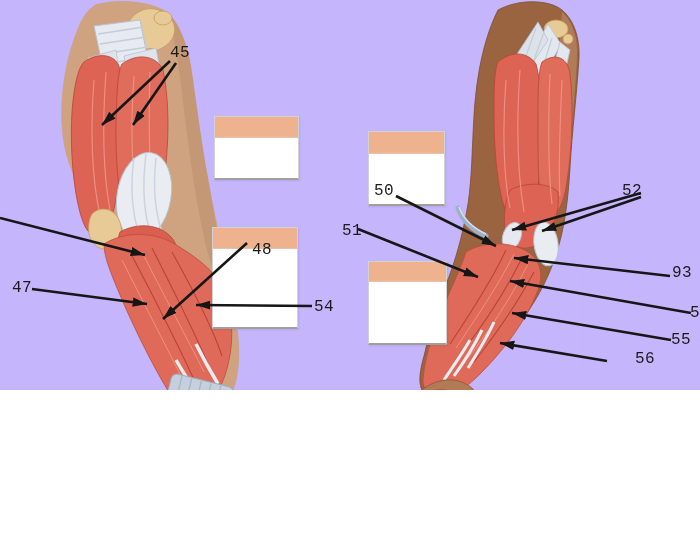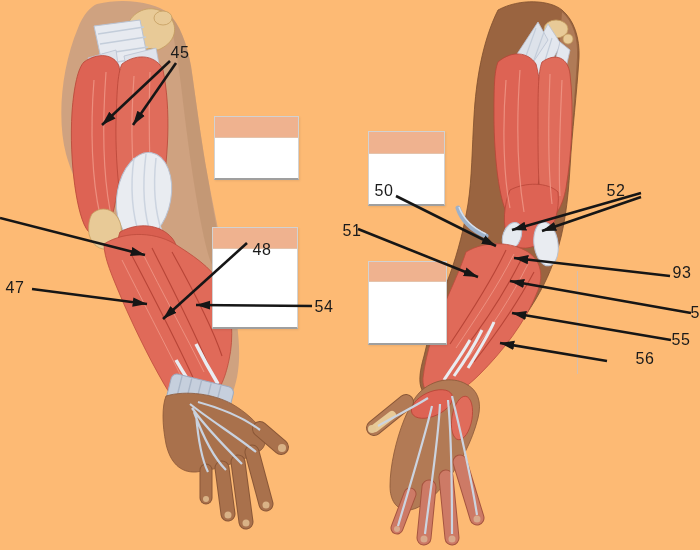--- a/index.html
+++ b/index.html
@@ -1,18 +1,18 @@
 <!DOCTYPE html>
 <html><head>
 <meta charset="utf-8">
 <style>
   html,body{margin:0;padding:0;background:#fff;}
   #screen{
-    position:relative;width:700px;height:550px;background:#fdba74;
-    overflow:hidden;font-family:Liberation Sans, sans-serif;
+    position:relative;width:700px;height:390px;background:#c4b5fd;
+    overflow:hidden;font-family:Liberation Mono, monospace;
   }
   #figures,#annotations{position:absolute;left:0;top:0;}
   #figures{z-index:1;}
   #boxes-layer{position:absolute;left:0;top:0;width:700px;height:550px;z-index:2;pointer-events:none;}
   #annotations{z-index:3;pointer-events:none;}
   #labels-layer{position:absolute;left:0;top:0;width:700px;height:550px;z-index:4;pointer-events:none;}
   .abox{
     position:absolute;box-sizing:border-box;background:#ffffff;
     border:1px solid #d2d2d2;border-bottom:2px solid #9f9f9f;
     box-shadow:1px 1px 2px rgba(0,0,0,0.08);pointer-events:auto;
@@ -218,25 +218,25 @@
         <line x1="641" y1="197" x2="542" y2="231" stroke="#161616" stroke-width="2.6" marker-end="url(#ah)"></line>
         <line x1="670" y1="276" x2="514" y2="258" stroke="#161616" stroke-width="2.6" marker-end="url(#ah)"></line>
         <line x1="691" y1="313" x2="510" y2="281" stroke="#161616" stroke-width="2.6" marker-end="url(#ah)"></line>
         <line x1="671" y1="340" x2="512" y2="313" stroke="#161616" stroke-width="2.6" marker-end="url(#ah)"></line>
         <line x1="607" y1="361" x2="500" y2="343" stroke="#161616" stroke-width="2.6" marker-end="url(#ah)"></line>
       </g>
   </svg>
 
   <div id="labels-layer">
       <div class="callout" style="left: 180px; top: 53px;">45</div>
-      <div class="callout" style="left: 15px; top: 288px; text-align: center;">47</div>
+      <div class="callout" style="left: 22px; top: 288px; text-align: center;">47</div>
       <div class="callout" style="left: 262px; top: 238px; margin-top: 12px;">48</div>
       <div class="callout" style="left: 324px; top: 307px;">54</div>
       <div class="callout" style="left: 384px; top: 191px;">50</div>
       <div class="callout" style="left: 352px; top: 231px;">51</div>
-      <div class="callout" style="left: 616px; top: 191px; text-align: right;">52</div>
+      <div class="callout" style="left: 632px; top: 191px; text-align: right;">52</div>
       <div class="callout" style="left: 682px; top: 273px;">93</div>
       <div class="callout" style="left: 700px; top: 313px;">54</div>
       <div class="callout" style="left: 681px; top: 340px; text-align: center;">55</div>
       <div class="callout" style="left: 620px; top: 359px; margin-left: 25px;">56</div>
     </div>
 
 </div>
 
 </body></html>

